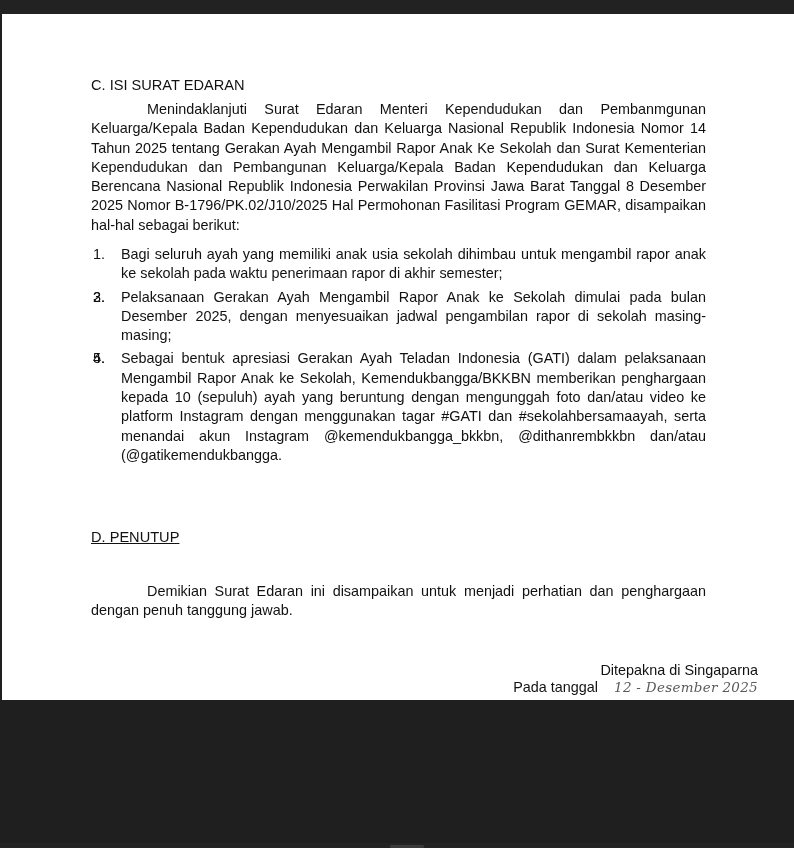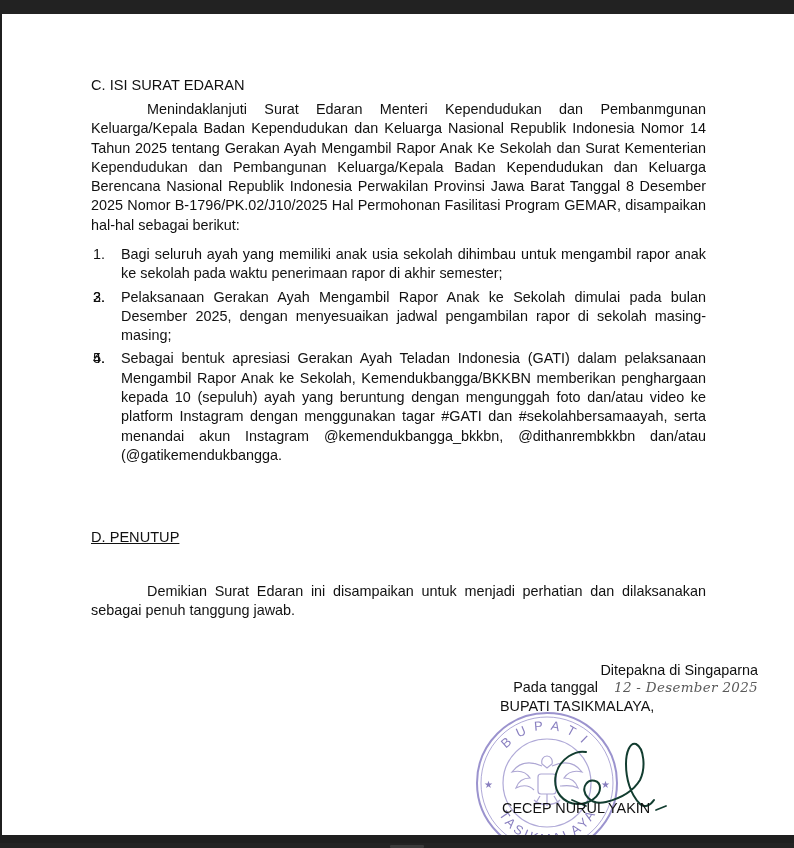--- a/index.html
+++ b/index.html
@@ -15,21 +15,21 @@
     }
     .bottom-bar {
       position: absolute; left: 0; bottom: 0; width: 794px; height: 5px;
       background: #232323;
     }
     .bottom-handle {
       position: absolute; left: 390px; bottom: 0; width: 34px; height: 3px;
       background: #3a3a3a; border-radius: 1px;
     }
     .page {
-      position: absolute; left: 2px; top: 14px; width: 792px; height: 821px;
+      position: absolute; left: 2px; top: 14px; width: 792px; height: 686px;
       background: #ffffff; overflow: hidden;
     }
     .content {
       position: absolute; left: 89px; top: 0; width: 615px;
       color: #111111; font-size: 14.4px; line-height: 19.3px;
       font-family: "Liberation Sans", sans-serif;
       font-stretch: condensed;
     }
     .heading {
       position: absolute; left: 0; white-space: nowrap;
@@ -99,21 +99,21 @@
       <li class="list-item" style="margin-top:4px;">
         <span class="list-num">4.</span>
       </li>
       <li class="list-item" style="margin-top:4px;">
         <span class="list-num">5.</span>
         <span>Sebagai bentuk apresiasi Gerakan Ayah Teladan Indonesia (GATI) dalam pelaksanaan Mengambil Rapor Anak ke Sekolah, Kemendukbangga/BKKBN memberikan penghargaan kepada 10 (sepuluh) ayah yang beruntung dengan mengunggah foto dan/atau video ke platform Instagram dengan menggunakan tagar #GATI dan #sekolahbersamaayah, serta menandai akun Instagram @kemendukbangga_bkkbn, @dithanrembkkbn dan/atau (@gatikemendukbangga.</span>
       </li>
     </ol>
 
     <div class="heading" style="top:514px;text-decoration:underline;">D. PENUTUP</div>
-    <div class="closing" style="top:568px;">Demikian Surat Edaran ini disampaikan untuk menjadi perhatian dan dilaksanakan sebagai penuh tanggung jawab.</div>
+    <div class="closing" style="top:568px;">Demikian Surat Edaran ini disampaikan untuk menjadi perhatian dan penghargaan dengan penuh tanggung jawab.</div>
   </div>
 
   <div class="sig-block" style="left:496px; top:648px;text-align:right;">
     <div>Ditepakna di Singaparna</div>
     <div>
       <span>Pada tanggal</span><span class="handwritten">12 - Desember 2025</span>
     </div>
   </div>
 
   <svg class="seal" viewBox="0 0 150 150">

